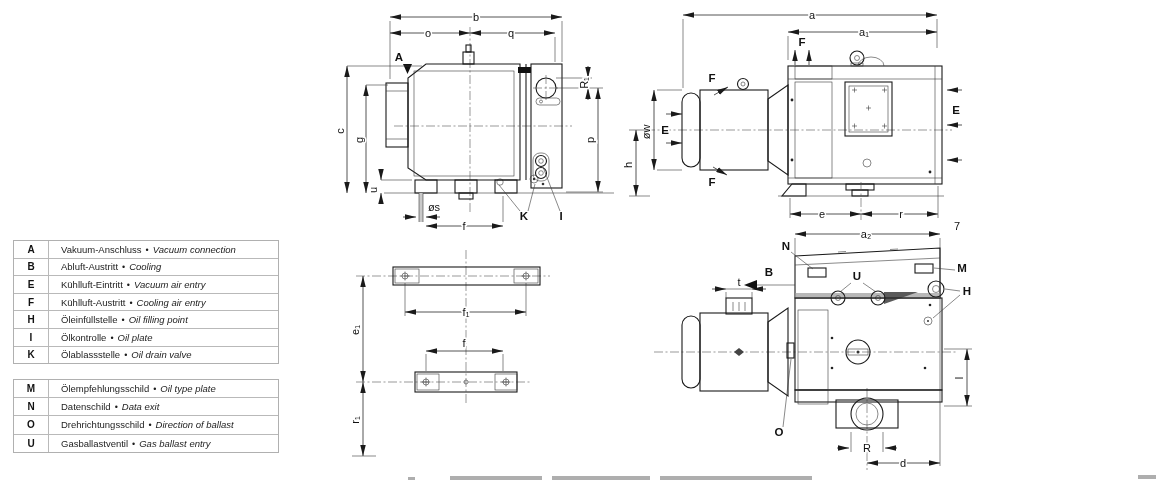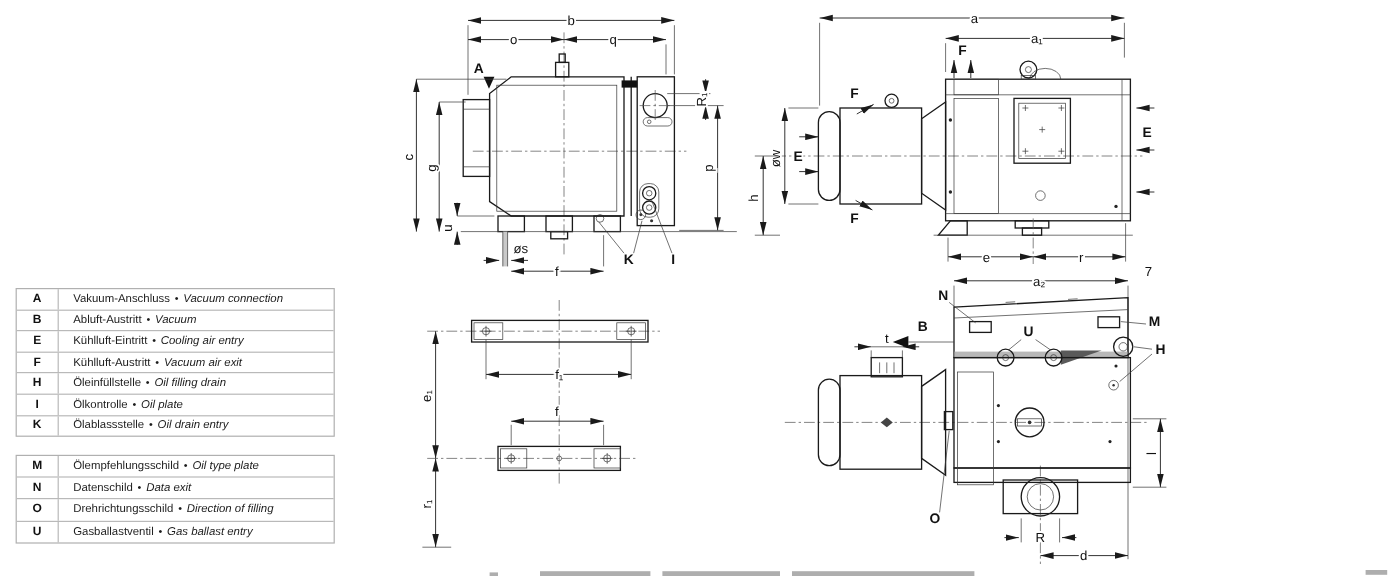--- a/index.html
+++ b/index.html
@@ -351,57 +351,57 @@
 </svg>
 
   
   <div class="legend lg1">
     <div class="lg-row">
         <div class="lg-key">A</div>
         <div class="lg-text"><span>Vakuum-Anschluss</span><span class="lg-bullet">•</span><span class="lg-en">Vacuum connection</span></div>
       </div>
     <div class="lg-row">
         <div class="lg-key">B</div>
-        <div class="lg-text"><span>Abluft-Austritt</span><span class="lg-bullet">•</span><span class="lg-en">Vacuum</span></div>
+        <div class="lg-text"><span>Abluft-Austritt</span><span class="lg-bullet">•</span><span class="lg-en">Cooling</span></div>
       </div>
     <div class="lg-row">
         <div class="lg-key">E</div>
-        <div class="lg-text"><span>Kühlluft-Eintritt</span><span class="lg-bullet">•</span><span class="lg-en">Cooling air entry</span></div>
+        <div class="lg-text"><span>Kühlluft-Eintritt</span><span class="lg-bullet">•</span><span class="lg-en">Vacuum air entry</span></div>
       </div>
     <div class="lg-row">
         <div class="lg-key">F</div>
-        <div class="lg-text"><span>Kühlluft-Austritt</span><span class="lg-bullet">•</span><span class="lg-en">Vacuum air exit</span></div>
+        <div class="lg-text"><span>Kühlluft-Austritt</span><span class="lg-bullet">•</span><span class="lg-en">Cooling air entry</span></div>
       </div>
     <div class="lg-row">
         <div class="lg-key">H</div>
-        <div class="lg-text"><span>Öleinfüllstelle</span><span class="lg-bullet">•</span><span class="lg-en">Oil filling drain</span></div>
+        <div class="lg-text"><span>Öleinfüllstelle</span><span class="lg-bullet">•</span><span class="lg-en">Oil filling point</span></div>
       </div>
     <div class="lg-row">
         <div class="lg-key">I</div>
         <div class="lg-text"><span>Ölkontrolle</span><span class="lg-bullet">•</span><span class="lg-en">Oil plate</span></div>
       </div>
     <div class="lg-row">
         <div class="lg-key">K</div>
-        <div class="lg-text"><span>Ölablassstelle</span><span class="lg-bullet">•</span><span class="lg-en">Oil drain entry</span></div>
+        <div class="lg-text"><span>Ölablassstelle</span><span class="lg-bullet">•</span><span class="lg-en">Oil drain valve</span></div>
       </div>
   </div>
 
   
   <div class="legend lg2">
     <div class="lg-row">
         <div class="lg-key">M</div>
         <div class="lg-text"><span>Ölempfehlungsschild</span><span class="lg-bullet">•</span><span class="lg-en">Oil type plate</span></div>
       </div>
     <div class="lg-row">
         <div class="lg-key">N</div>
         <div class="lg-text"><span>Datenschild</span><span class="lg-bullet">•</span><span class="lg-en">Data exit</span></div>
       </div>
     <div class="lg-row">
         <div class="lg-key">O</div>
-        <div class="lg-text"><span>Drehrichtungsschild</span><span class="lg-bullet">•</span><span class="lg-en">Direction of filling</span></div>
+        <div class="lg-text"><span>Drehrichtungsschild</span><span class="lg-bullet">•</span><span class="lg-en">Direction of ballast</span></div>
       </div>
     <div class="lg-row">
         <div class="lg-key">U</div>
         <div class="lg-text"><span>Gasballastventil</span><span class="lg-bullet">•</span><span class="lg-en">Gas ballast entry</span></div>
       </div>
   </div>
 
   
   <div>
     <div class="capmark" style="left:408px;top:477px;width:7px;height:3px;"></div>

